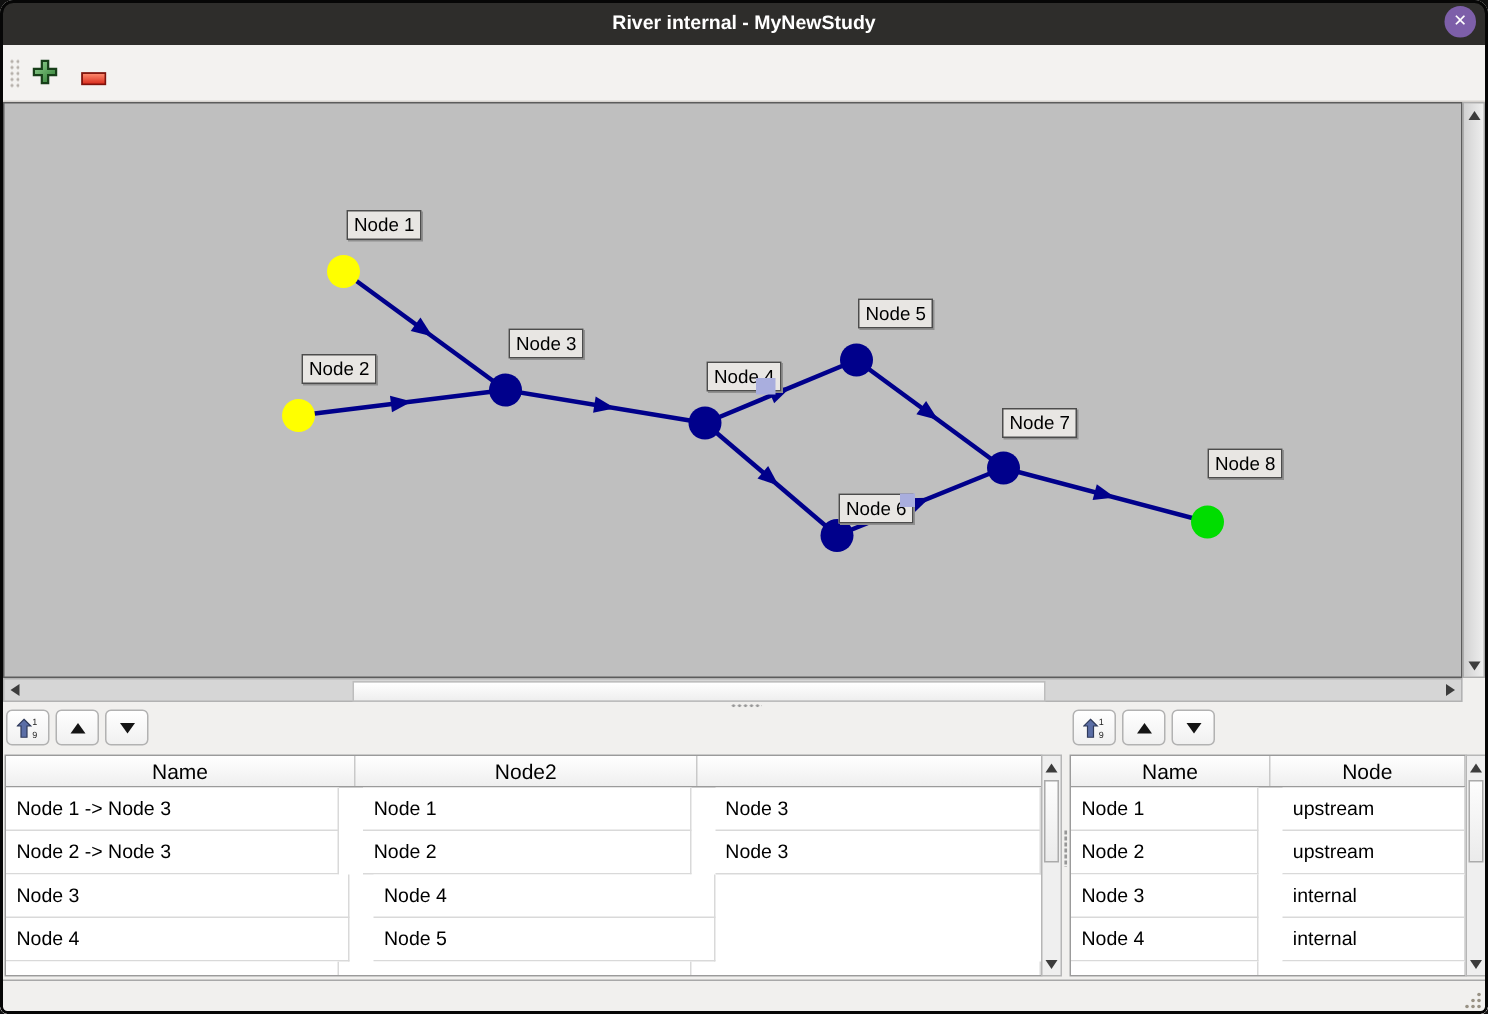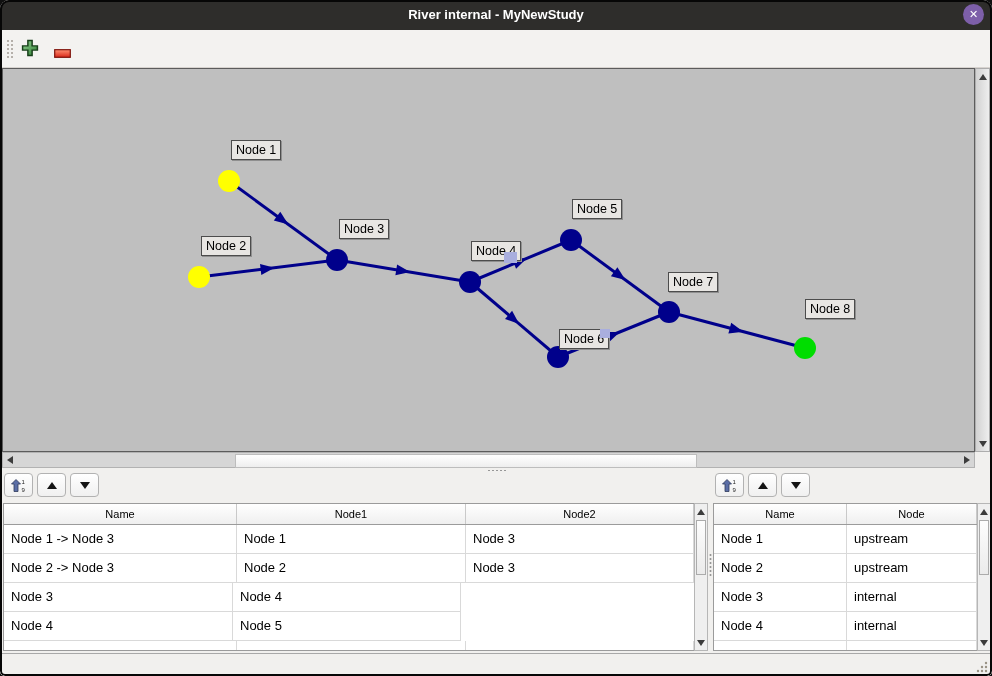--- a/index.html
+++ b/index.html
@@ -68,23 +68,23 @@
   .tri-up{width:0;height:0;border-left:5px solid transparent;border-right:5px solid transparent;border-bottom:7px solid #141414;}
   .tri-down{width:0;height:0;border-left:5px solid transparent;border-right:5px solid transparent;border-top:7px solid #141414;}
 
   
   .tablebox{position:absolute;top:503px;height:148px;background:#ffffff;box-sizing:border-box;
             border:1px solid #9b9b9b;overflow:hidden;}
   #links-table{left:3px;width:692px;}
   #nodes-table{left:713px;width:265px;}
   .thead{display:flex;height:21px;background:linear-gradient(#ffffff,#efefef);
          border-bottom:1px solid #9b9b9b;box-sizing:border-box;}
-  .th{font-size:11px;color:#000;text-align:center;line-height:20px;border-right:1px solid #c9c9c9;
+  .th{font-size:14px;color:#000;text-align:center;line-height:20px;border-right:1px solid #c9c9c9;
       box-sizing:border-box;overflow:hidden;}
-  .tr{display:flex;height:29px;}
+  .tr{display:flex;height:29px;gap:16px;}
   .td{font-size:13px;color:#000;line-height:28px;padding-left:7px;box-sizing:border-box;
       border-right:1px solid #d9d9d9;border-bottom:1px solid #d9d9d9;background:#fff;
       white-space:nowrap;overflow:hidden;}
   .lt .c0{width:233px}.lt .c1{width:229px}.lt .c2{width:228px}
   .rt .c0{width:133px}.rt .c1{width:130px}
 
   .tsb{position:absolute;top:503px;width:14px;height:148px;box-sizing:border-box;
        background:#efefef;border:1px solid #b6b6b6;}
   #links-sb{left:694px;} #nodes-sb{left:977px;}
   .tsb .btn{position:absolute;left:0;width:12px;height:13px;display:flex;}
@@ -219,21 +219,20 @@
   <div class="tbtn" style="left:748px;">
       <span class="tri-up"></span>
     </div>
   <div class="tbtn" style="left:781px;">
       <span class="tri-down"></span>
     </div>
 
   <div id="links-table" class="tablebox lt">
     <div class="thead">
       <div class="th c0">Name</div>
-      <div class="th c1">Node1</div>
       <div class="th c2">Node2</div>
     </div>
     <div id="links-rows">
         <div class="tr">
           <div class="td c0">Node 1 -&gt; Node 3</div>
           <div class="td c1">Node 1</div>
           <div class="td c2">Node 3</div>
         </div>
         <div class="tr">
           <div class="td c0">Node 2 -&gt; Node 3</div>

